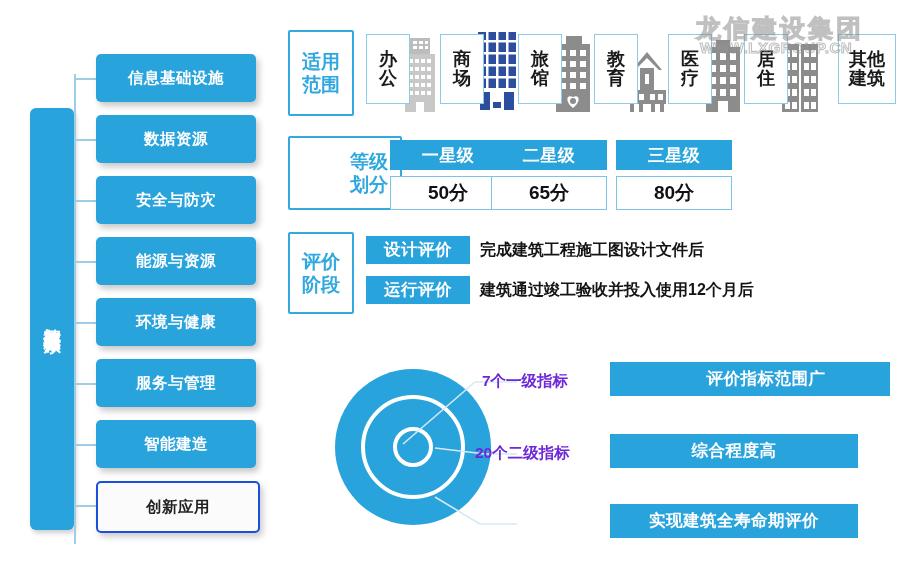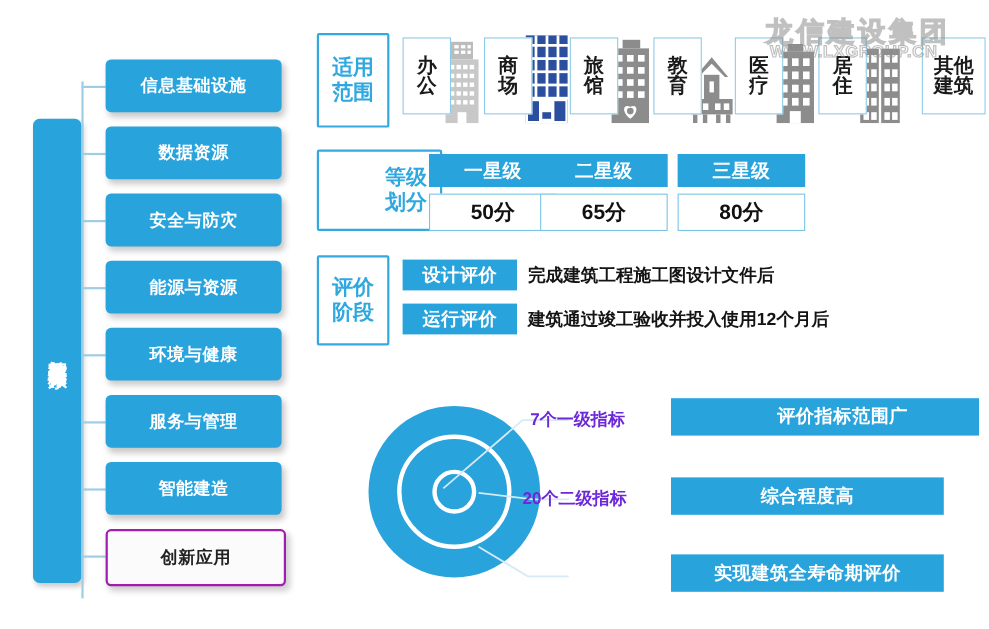--- a/index.html
+++ b/index.html
@@ -32,21 +32,21 @@
   .tick{position:absolute;left:74px;width:22px;height:0;border-top:2px solid #9fcde6;}
 
   .node{
     position:absolute;left:96px;width:160px;height:48px;
     background:#29A3DC;border-radius:5px;
     box-shadow:3px 4px 6px rgba(0,0,0,.22);
     display:flex;align-items:center;justify-content:center;
     color:#fff;font-weight:bold;font-size:15.5px;letter-spacing:.5px;
   }
   .node.ghost{
-    background:#fbfbfb;color:#222;border:2px solid #a21caf;
+    background:#fbfbfb;color:#222;border:2px solid #1d4ed8;
     box-shadow:3px 4px 6px rgba(0,0,0,.20);
   }
 
   
   .side-label{
     position:absolute;border:2px solid #34a9e0;border-radius:2px;
     background:#ffffff;display:flex;flex-direction:column;
     align-items:center;justify-content:center;
     color:#2FA7DF;font-weight:bold;font-size:19px;line-height:1.22;
   }

